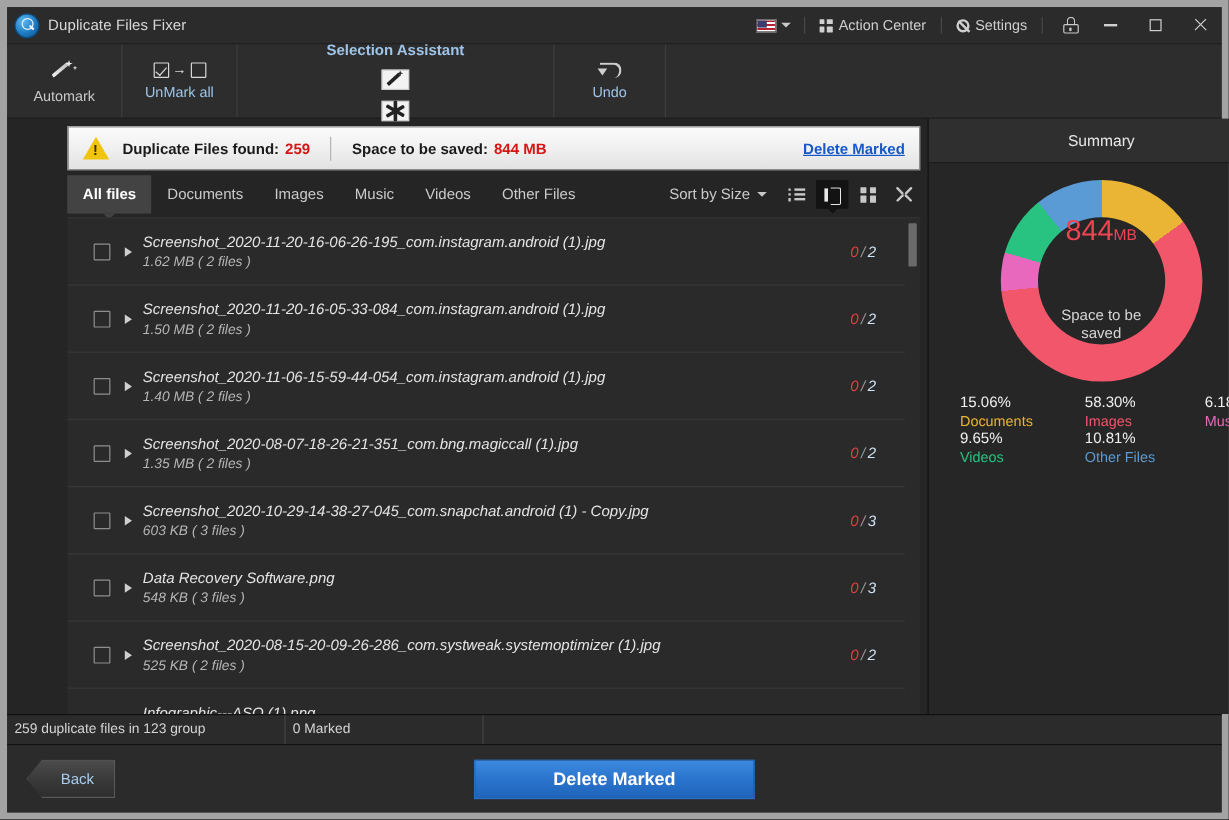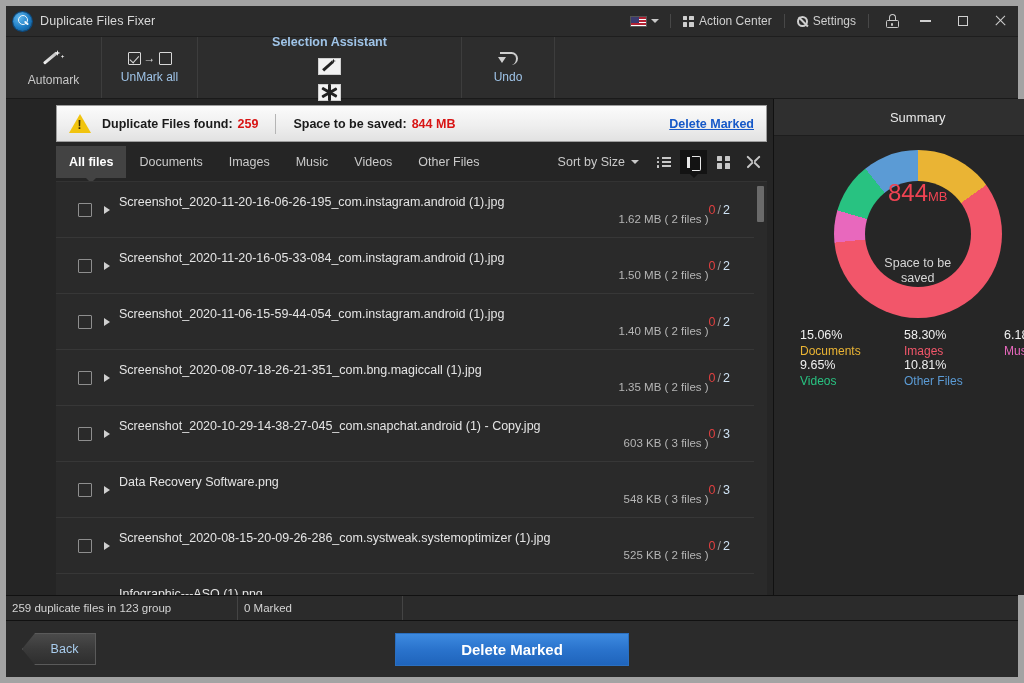--- a/index.html
+++ b/index.html
@@ -283,41 +283,41 @@
   .icn-expand i:nth-child(2) { right: -0.5px; top: 3px; transform: rotate(-45deg); }
   .icn-expand i:nth-child(3) { left: -0.5px; bottom: 3px; transform: rotate(-45deg); }
   .icn-expand i:nth-child(4) { right: -0.5px; bottom: 3px; transform: rotate(45deg); }
 
   
   .list-wrap {
     flex: 1 1 auto; margin: 3px 6px 0 6px; background: #2a2a2a;
     position: relative; overflow: hidden; min-height: 0;
     border-top: 1px solid #333;
   }
-  .list-scroll { position: absolute; inset: 0 13px 0 0; overflow: hidden; }
+  .list-scroll { position: absolute; inset: 0 13px 0 0; overflow: hidden; font-style: italic; }
   .row {
     height: 56px; display: flex; align-items: center;
     padding: 0 8px 0 22px; border-bottom: 1px solid #373737;
     cursor: pointer;
   }
   .row-cb {
     width: 14px; height: 14px; border: 1.4px solid #8e8e8e;
     border-radius: 1px; flex: 0 0 14px; background: #2a2a2a; cursor: pointer;
   }
   .row-arrow {
     width: 0; height: 0; margin: 0 9px 0 12px; flex: 0 0 auto; cursor: pointer;
     border-top: 4.5px solid transparent; border-bottom: 4.5px solid transparent;
     border-left: 6.5px solid #cfcfcf;
   }
   .row-text { flex: 1 1 auto; min-width: 0; display: flex; flex-direction: column; gap: 4px; }
   .row-name {
     font-size: 12.5px; color: #e4e4e4; white-space: nowrap;
     overflow: hidden; text-overflow: ellipsis;
   }
-  .row-sub { font-size: 11.5px; color: #b6b6b6; text-align: right; }
+  .row-sub { font-size: 11.5px; color: #b6b6b6; }
   .row-count { flex: 0 0 auto; font-size: 12.5px; padding-right: 16px; }
   .row-count .marked { color: #e04040; }
   .row-count .slash { color: #9a9a9a; margin: 0 2px; }
   .row-count .total { color: #cfe3f5; }
   .vscroll {
     position: absolute; right: 2px; top: 2px; bottom: 2px; width: 9px;
     background: #2a2a2a;
   }
   .vthumb {
     position: absolute; top: 2px; left: 1px; width: 7px; height: 36px;

